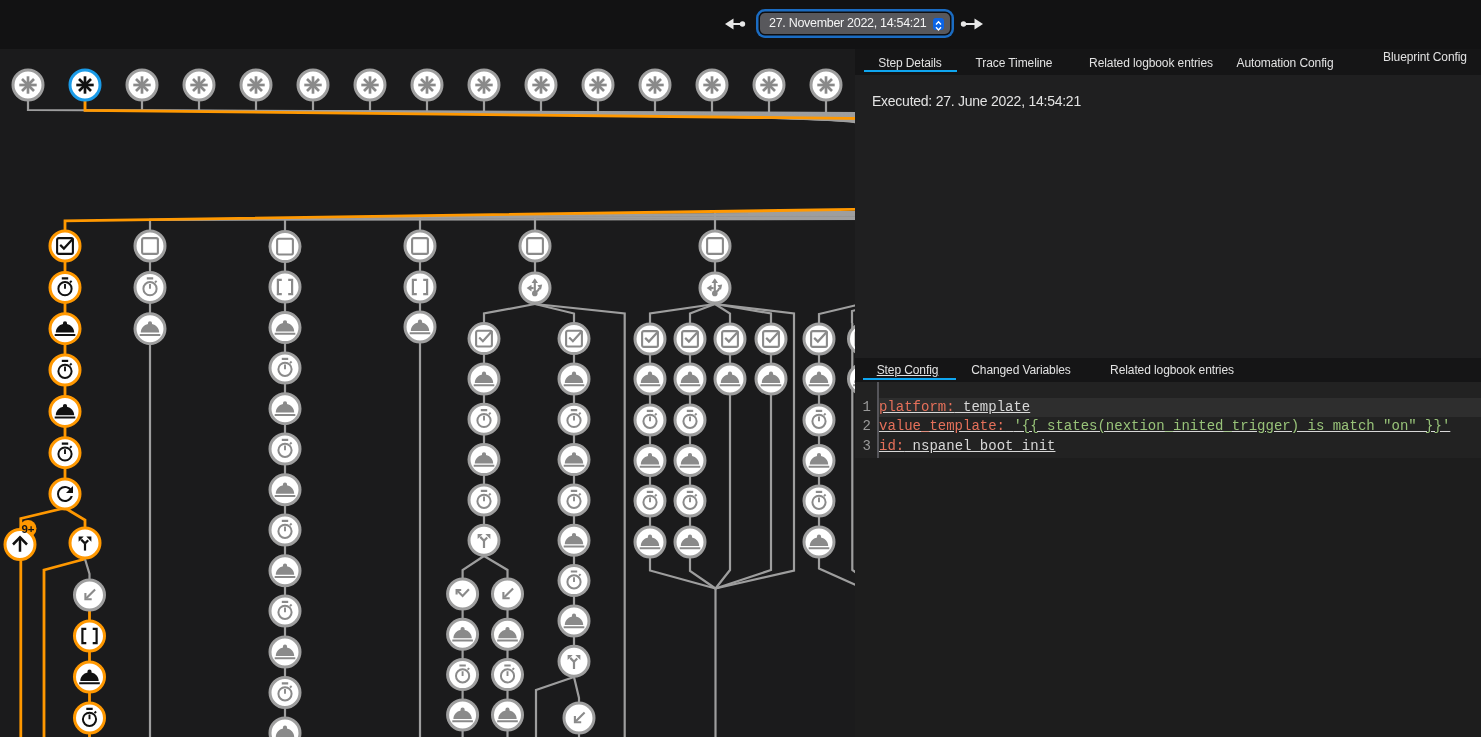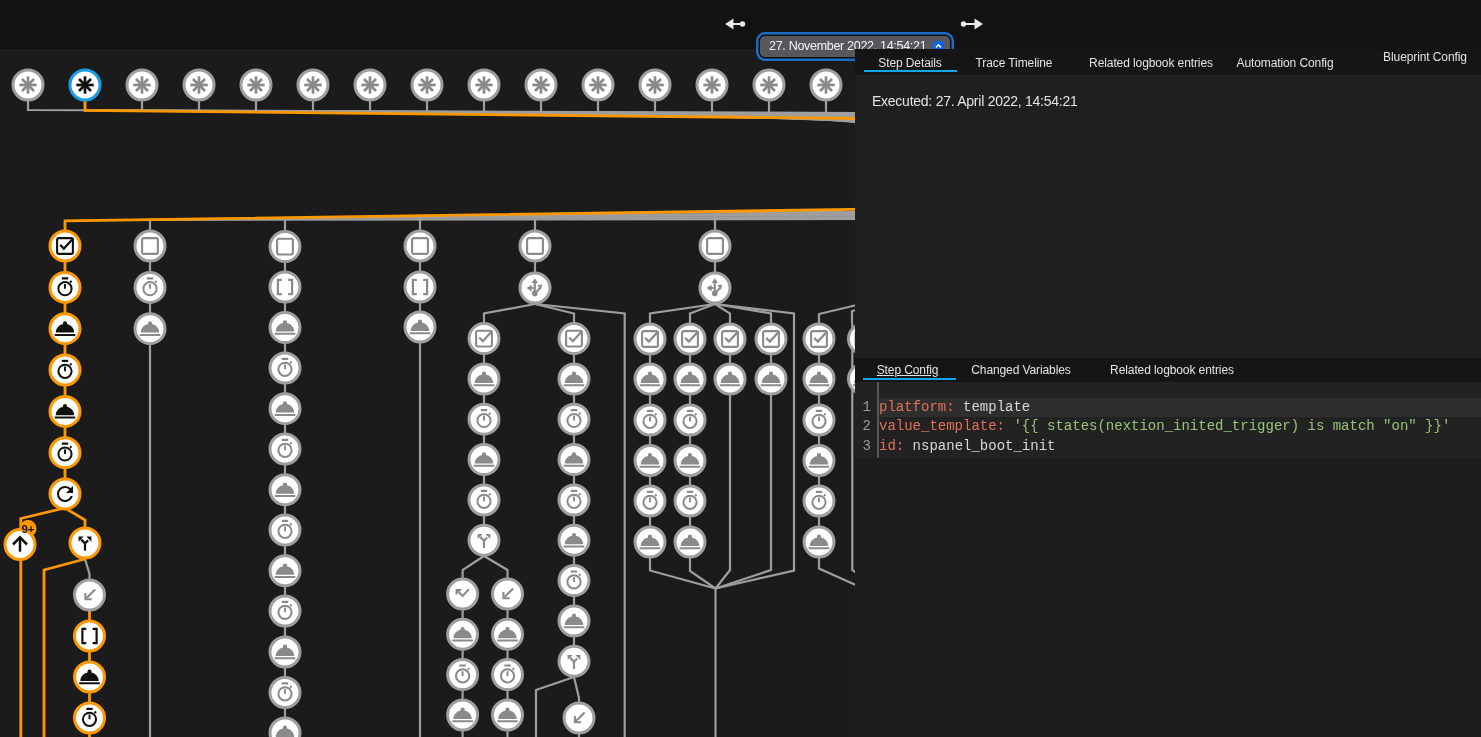--- a/index.html
+++ b/index.html
@@ -18,21 +18,21 @@
     <g stroke="#e8e8e8" stroke-width="2" fill="#e8e8e8">
       <line x1="728" y1="24" x2="742" y2="24"></line>
       <polygon points="725,24 733.5,18.6 733.5,29.4" stroke="none"></polygon>
       <circle cx="742.5" cy="24" r="2.7" stroke="none"></circle>
       <line x1="964" y1="24" x2="978" y2="24"></line>
       <polygon points="983,24 974.5,18.6 974.5,29.4" stroke="none"></polygon>
       <circle cx="963.5" cy="24" r="2.7" stroke="none"></circle>
     </g>
   </svg>
   <div style="position:absolute;left:760px;top:13px;width:190px;height:21px;background:#58585c;
-      border-radius:5px;box-shadow:0 0 0 1.5px #0e0e10, 0 0 0 4px #1b6cc2;margin-top:23px;">
+      border-radius:5px;box-shadow:0 0 0 1.5px #0e0e10, 0 0 0 4px #1b6cc2;">
     <div style="position:absolute;left:9px;top:0;line-height:21px;font-size:12.5px;letter-spacing:-0.3px;color:#f5f5f5;">27. November 2022, 14:54:21</div>
     <div style="position:absolute;right:6px;top:5px;width:11px;height:11.5px;background:#0b64e6;border-radius:3px;">
       <svg width="11" height="12">
           <path d="M3,4.4 L5.5,1.8 L8,4.4 M3,7.3 L5.5,9.9 L8,7.3" stroke="#fff" stroke-width="1.4" fill="none"></path>
         </svg>
     </div>
   </div>
 </div>
 <svg id="graph" width="1481" height="737" viewBox="0 0 1481 737">
 <defs>
@@ -371,30 +371,30 @@
 </svg>
 <div id="rpanel">
   <div class="tabbar" style="top:0;height:26px;">
     <span class="tab" style="left:55px;top:7px;">Step Details</span>
     <span class="tab" style="left:159px;top:7px;">Trace Timeline</span>
     <span class="tab" style="left:296px;top:7px;">Related logbook entries</span>
     <span class="tab" style="left:430px;top:7px;">Automation Config</span>
     <span class="tab" style="left:570px;top:1px;">Blueprint Config</span>
     <div class="underline" style="left:8.5px;top:20.5px;width:93px;"></div>
   </div>
-  <div style="position:absolute;left:17px;top:44px;font-size:14px;letter-spacing:-0.25px;color:#e3e3e3;">Executed: 27. April 2022, 14:54:21</div>
+  <div style="position:absolute;left:17px;top:44px;font-size:14px;letter-spacing:-0.25px;color:#e3e3e3;">Executed: 27. June 2022, 14:54:21</div>
   <div class="tabbar" style="top:309px;height:23.5px;">
     <span class="tab" style="left:52.5px;top:5px;text-decoration:underline;">Step Config</span>
     <span class="tab" style="left:166px;top:5px;">Changed Variables</span>
     <span class="tab" style="left:317px;top:5px;">Related logbook entries</span>
     <div class="underline" style="left:7.5px;top:19.8px;width:93px;"></div>
   </div>
   <div style="position:absolute;left:0;top:332.5px;width:626px;height:76.5px;background:#222222;
        font-family:'Liberation Mono',monospace;font-size:14px;line-height:19.5px;color:#d8d8d8;">
     <div style="position:absolute;left:23.5px;top:16px;width:602.5px;height:19.5px;background:#2e2e2e;"></div>
     <div style="position:absolute;left:22px;top:0px;width:1.6px;height:76px;background:#55555a;"></div>
     <div style="position:absolute;left:0;top:16px;width:16px;text-align:right;color:#9a9a9a;">1<br>2<br>3</div>
-    <div style="position:absolute;left:24px;top:16px;white-space:pre;"><span style="color:#e5705a">platform:</span> template
+    <div style="position:absolute;left:24px;top:16px;white-space:pre;text-decoration:underline;"><span style="color:#e5705a">platform:</span> template
 <span style="color:#e5705a">value_template:</span> <span style="color:#98c379">'{{ states(nextion_inited_trigger) is match "on" }}'</span>
 <span style="color:#e5705a">id:</span> nspanel_boot_init</div>
   </div>
   <div style="position:absolute;left:0;top:409px;width:626px;height:279px;background:#1d1d1d;"></div>
 </div>
 
 </body></html>

